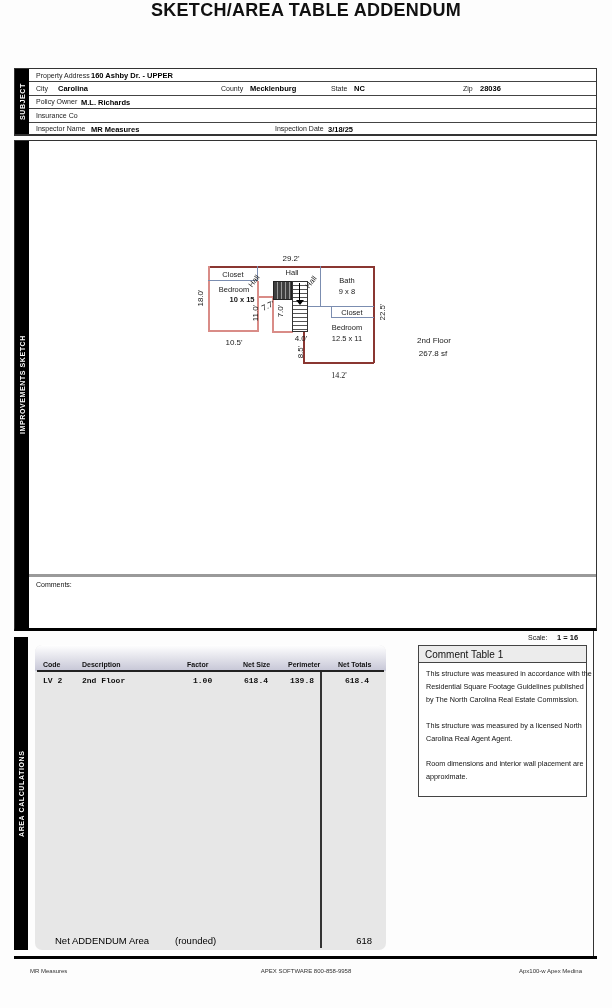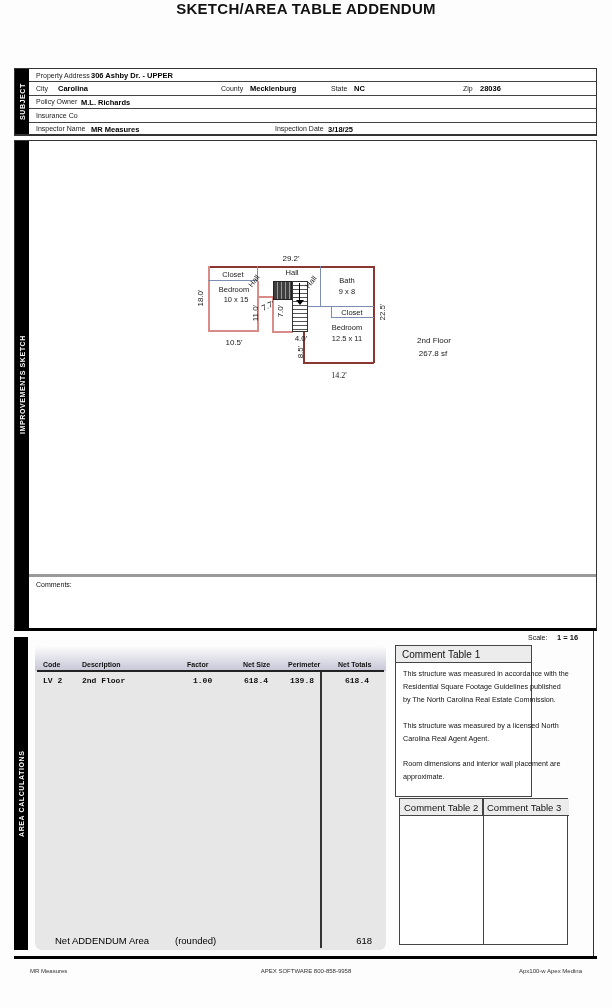--- a/index.html
+++ b/index.html
@@ -7,21 +7,21 @@
   #page {
     position:relative; width:612px; height:1008px; background:#fdfdfd;
     font-family:"Liberation Sans", sans-serif; color:#111; overflow:hidden;
   }
   .abs { position:absolute; }
   .ctr { transform:translate(-50%,-50%); white-space:nowrap; }
   .r90 { transform:translate(-50%,-50%) rotate(-90deg); }
   .r52 { transform:translate(-50%,-50%) rotate(-52deg); }
   .r25 { transform:translate(-50%,-50%) rotate(-25deg); }
 
-  .title { left:0; top:18; width:612px; text-align:center; font-size:15px; font-weight:bold; letter-spacing:.3px; }
+  .title { left:0; top:18; width:612px; text-align:center; font-size:18px; font-weight:bold; letter-spacing:.3px; }
 
   
   .frame { border:1px solid #333; background:#fff; }
   .sidebar { position:absolute; left:0; top:0; bottom:0; width:14px; background:#000; }
   .sidebar span {
     position:absolute; left:0; top:0; width:100%; height:100%;
     writing-mode:vertical-rl; transform:rotate(180deg);
     color:#fff; font-size:7px; font-weight:bold; letter-spacing:.6px;
     display:flex; align-items:center; justify-content:center; white-space:nowrap;
   }
@@ -78,21 +78,21 @@
 
   <div class="abs title">SKETCH/AREA TABLE ADDENDUM</div>
 
   <div class="abs frame" style="left:14px; top:68px; width:583px; height:68px; border-bottom-width:2px;">
     <div class="sidebar">
       <span>SUBJECT</span>
     </div>
     <div style="position:absolute; left:14px; top:0; right:0; bottom:0;">
       <div class="srow">
         <span class="lab" style="left:7px">Property Address</span>
-        <span class="val" style="left:62px">306 Ashby Dr. - UPPER</span>
+        <span class="val" style="left:62px">160 Ashby Dr. - UPPER</span>
       </div>
       <div class="srow">
         <span class="lab" style="left:7px">City</span>
         <span class="val" style="left:29px">Carolina</span>
         <span class="lab" style="left:192px">County</span>
         <span class="val" style="left:221px">Mecklenburg</span>
         <span class="lab" style="left:302px">State</span>
         <span class="val" style="left:325px">NC</span>
         <span class="lab" style="left:434px">Zip</span>
         <span class="val" style="left:451px">28036</span>
@@ -143,21 +143,21 @@
     <div class="wb" style="left:331px; top:306px; width:1px; height:12px;"></div>
     <div class="wb" style="left:331px; top:317px; width:43px; height:1px;"></div>
 
     <div class="stair-dark"></div>
     <div class="stair-run"></div>
     <div class="arrow-line"></div>
     <div class="arrow-head"></div>
 
     <span class="room ctr" style="left:233px; top:274px;">Closet</span>
     <span class="room ctr" style="left:234px; top:289px;">Bedroom</span>
-    <span class="room ctr" style="left:236px; top:299px;">10 x 15</span>
+    <span class="room ctr" style="left:242px; top:299px;font-weight:bold;">10 x 15</span>
     <span class="room ctr" style="left:292px; top:272px;">Hall</span>
     <span class="room r52" style="left:254px; top:281px;">Hall</span>
     <span class="room r52" style="left:311px; top:282px;">Hall</span>
     <span class="room ctr" style="left:347px; top:280px;">Bath</span>
     <span class="room ctr" style="left:347px; top:291px;">9 x 8</span>
     <span class="room ctr" style="left:352px; top:312px;">Closet</span>
     <span class="room ctr" style="left:347px; top:327px;">Bedroom</span>
     <span class="room ctr" style="left:347px; top:338px;">12.5 x 11</span>
 
     <span class="dim ctr" style="left:291px; top:258px;">29.2'</span>
@@ -200,36 +200,31 @@
       <span class="cell" style="left:209px">618.4</span>
       <span class="cell" style="left:255px">139.8</span>
       <span class="cell" style="left:310px">618.4</span>
     </div>
     <div class="vthick"></div>
     <span class="netrow" style="left:20px">Net ADDENDUM Area</span>
     <span class="netrow" style="left:140px">(rounded)</span>
     <span class="netrow" style="left:295px; width:42px; text-align:right;">618</span>
   </div>
 
-  <div class="ct" style="left:395px; top:645px; width:137px; height:152px;">
+  <div class="ct" style="left:418px; top:645px; width:169px; height:152px;">
     <div class="cthead">Comment Table 1</div>
     <div class="ctline" style="top:22px">This structure was measured in accordance with the</div>
     <div class="ctline" style="top:34.9px">Residential Square Footage Guidelines published</div>
     <div class="ctline" style="top:47.8px">by The North Carolina Real Estate Commission.</div>
     <div class="ctline" style="top:60.7px"></div>
     <div class="ctline" style="top:73.6px">This structure was measured by a licensed North</div>
     <div class="ctline" style="top:86.5px">Carolina Real Agent Agent.</div>
     <div class="ctline" style="top:99.4px"></div>
     <div class="ctline" style="top:112.3px">Room dimensions and interior wall placement are</div>
     <div class="ctline" style="top:125.2px">approximate.</div>
   </div>
 
-  <div class="ct" style="left:399px; top:798px; width:169px; height:147px;">
-    <div class="cthead" style="width:83px; border-right:1px solid #444; font-size:9.5px; padding-left:4px;">Comment Table 2</div>
-    <div class="cthead" style="left:83px; width:86px; font-size:9.5px; padding-left:4px;">Comment Table 3</div>
-    <div style="position:absolute; left:83px; top:0; width:1px; height:100%; background:#444;"></div>
-  </div>
 
   <span class="footer" style="left:30px;">MR Measures</span>
   <span class="footer" style="left:0; width:612px; text-align:center;">APEX SOFTWARE 800-858-9958</span>
   <span class="footer" style="left:462px; width:120px; text-align:right;">Apx100-w Apex Medina</span>
 
 </div>
 
 </body></html>

